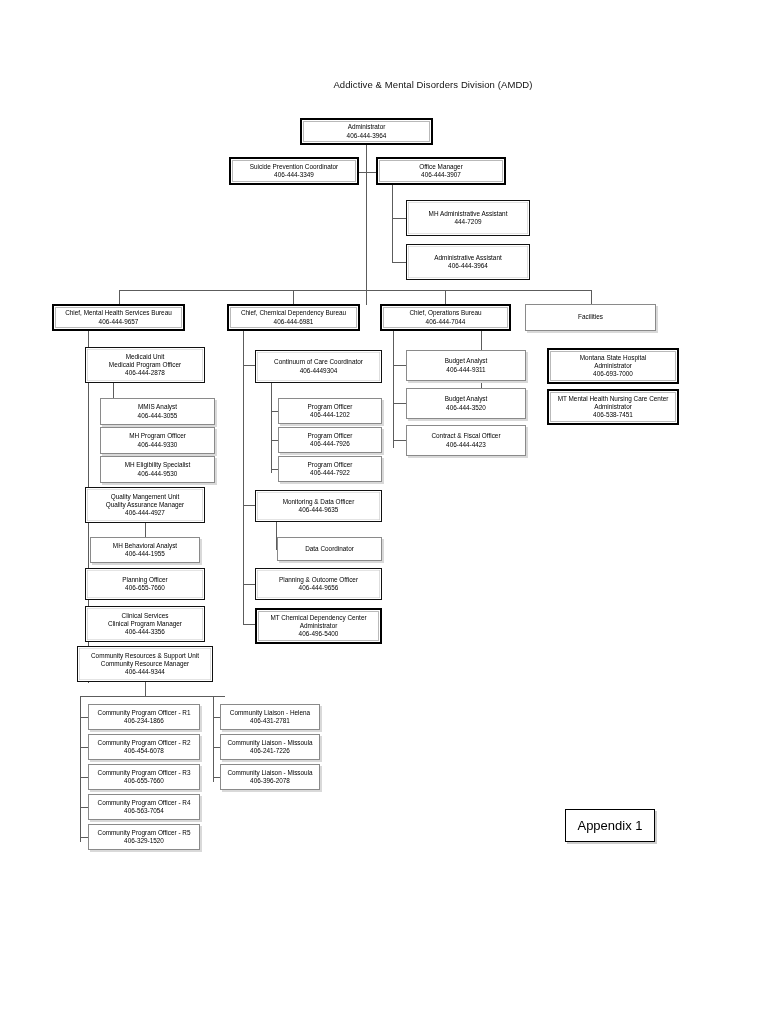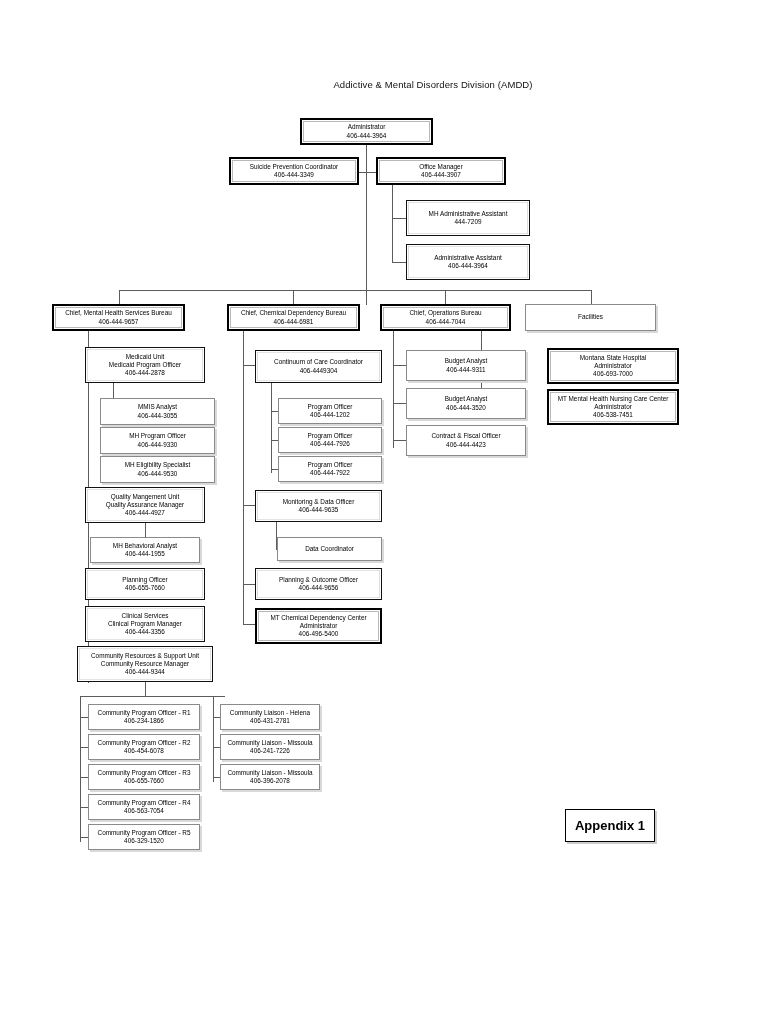--- a/index.html
+++ b/index.html
@@ -92,21 +92,21 @@
   
   .appendix {
     position: absolute;
     box-sizing: border-box;
     border: 1px solid #000;
     background: #fff;
     display: flex;
     align-items: center;
     justify-content: center;
     font-size: 13px;
-    font-weight: bold;
+    font-weight: normal;
     box-shadow: 2px 2px 0 0 #cccccc;
     z-index: 6;
   }
 </style>
 </head>
 <body>
 
 <div id="page">
 
   <div class="title-block">

